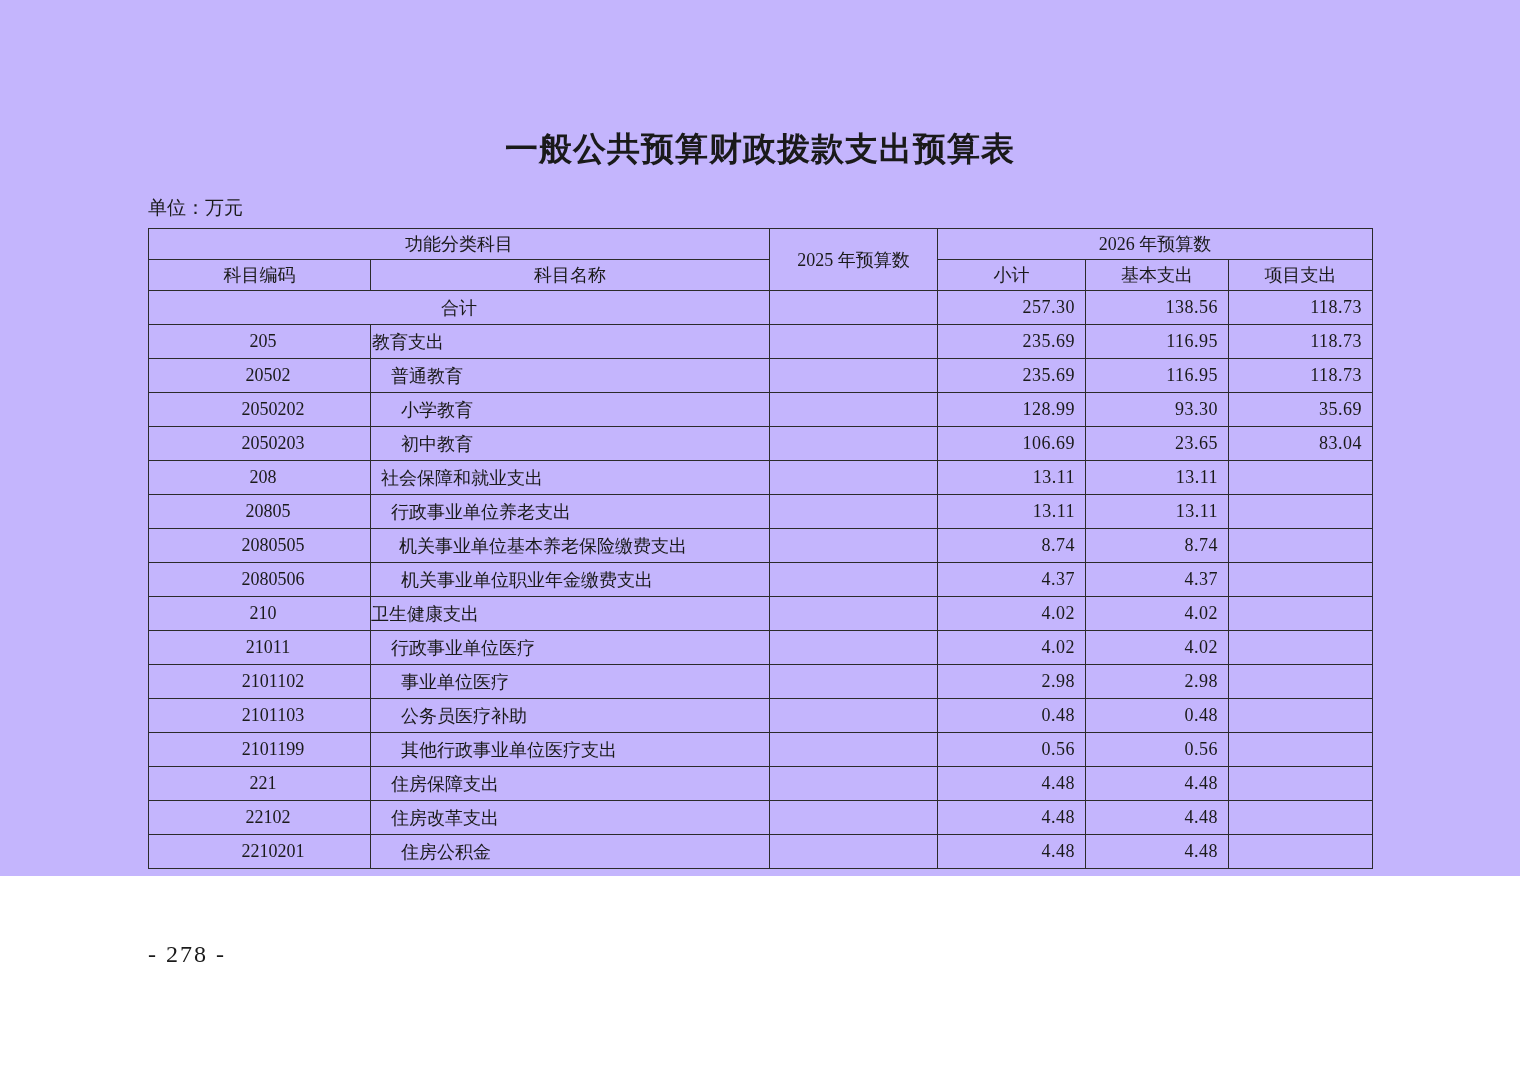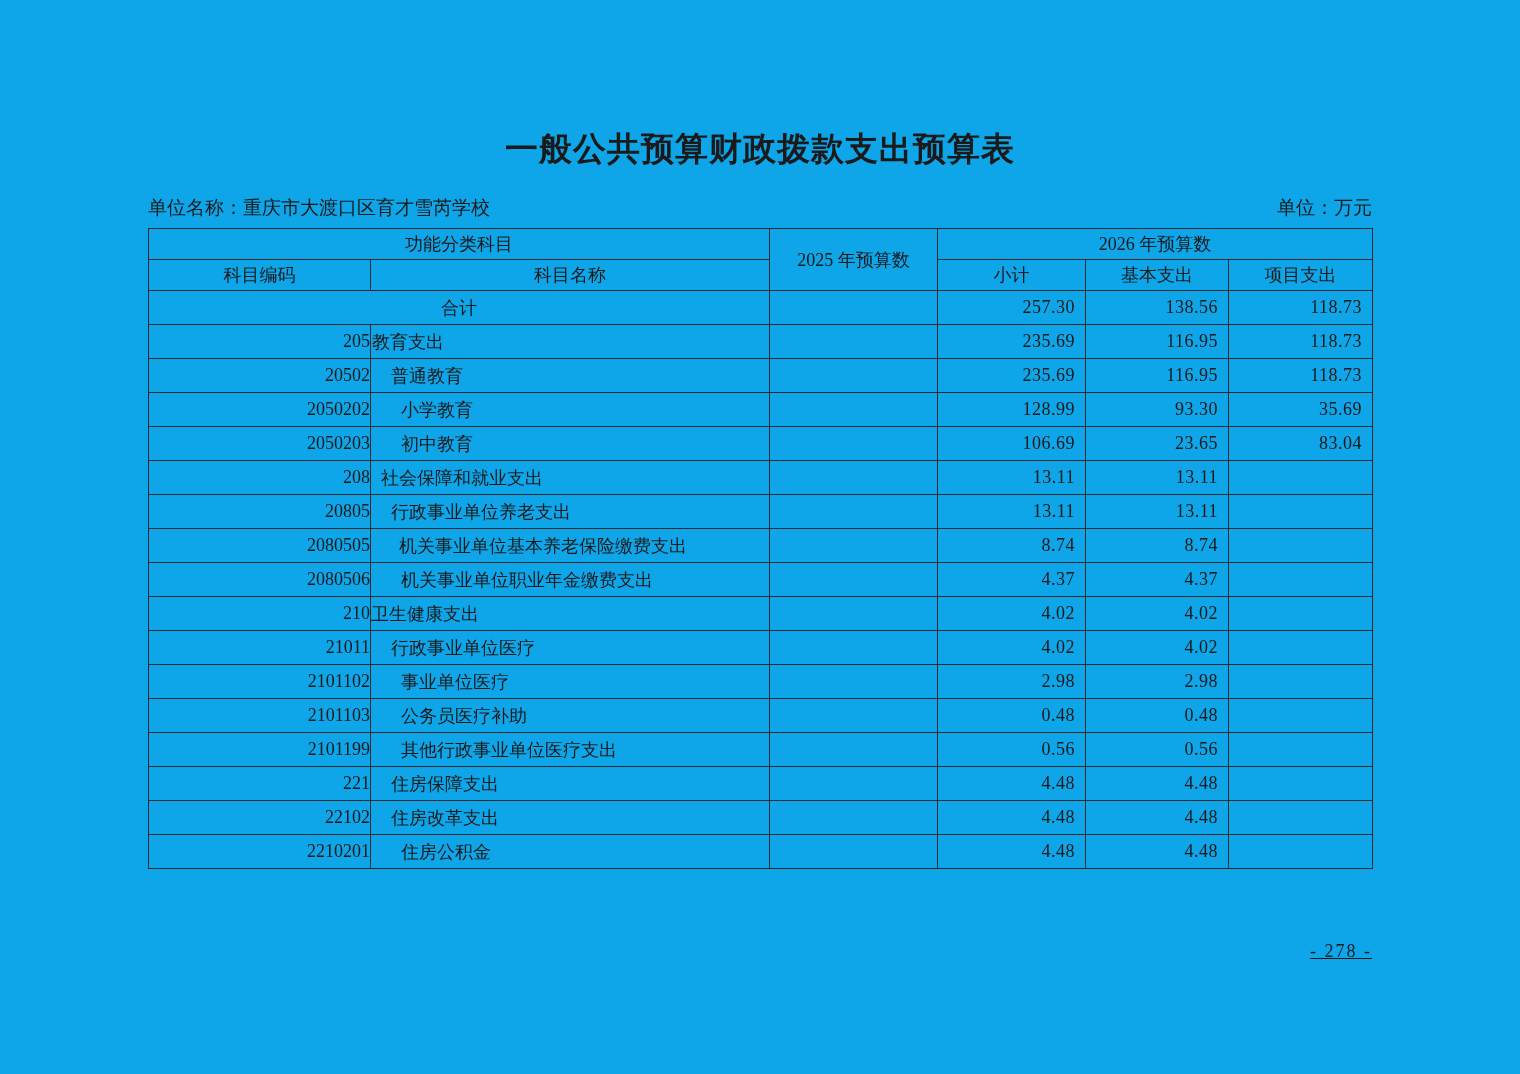--- a/index.html
+++ b/index.html
@@ -6,22 +6,22 @@
   html, body { background: #ffffff; }
   body {
     font-family: "Liberation Serif", "DejaVu Serif", serif;
     color: #1a1a1a;
     width: 1520px;
     height: 1074px;
     overflow: hidden;
   }
   .page {
     width: 1520px;
-    height: 1074px;
-    background: #0ea5e9;
+    height: 876px;
+    background: #c4b5fd;
     position: relative;
   }
   .content {
     width: 1224px;
     margin: 0 auto;
     padding-top: 128px;
   }
   .doc-title {
     text-align: center;
     font-size: 33px;
@@ -53,46 +53,44 @@
     white-space: nowrap;
   }
   table.budget-table thead th {
     text-align: center;
     height: 31px;
     font-size: 18px;
   }
   table.budget-table tbody td {
     height: 34px;
   }
-  td.cell-code { text-align: right; }
+  td.cell-code { text-align: center; }
   td.cell-name { text-align: left; }
   td.cell-merged { text-align: center; }
   td.cell-num {
     text-align: right;
     padding-right: 10px;
     letter-spacing: 0.5px;
   }
   .page-footer {
     margin-top: 72px;
-    text-align: right;
-    font-size: 18px;
+    text-align: left;
+    font-size: 24px;
     letter-spacing: 2px;
-    text-decoration: underline;
   }
 </style>
 </head>
 <body>
 
 <div class="page">
   <div class="content">
 
     <div class="doc-title">一般公共预算财政拨款支出预算表</div>
 
     <div class="meta-row">
-      <span>单位名称：重庆市大渡口区育才雪芮学校</span>
       <span>单位：万元</span>
     </div>
 
     <table class="budget-table">
       <colgroup>
         <col style="width:222px">
         <col style="width:399px">
         <col style="width:168px">
         <col style="width:148px">
         <col style="width:143px">

